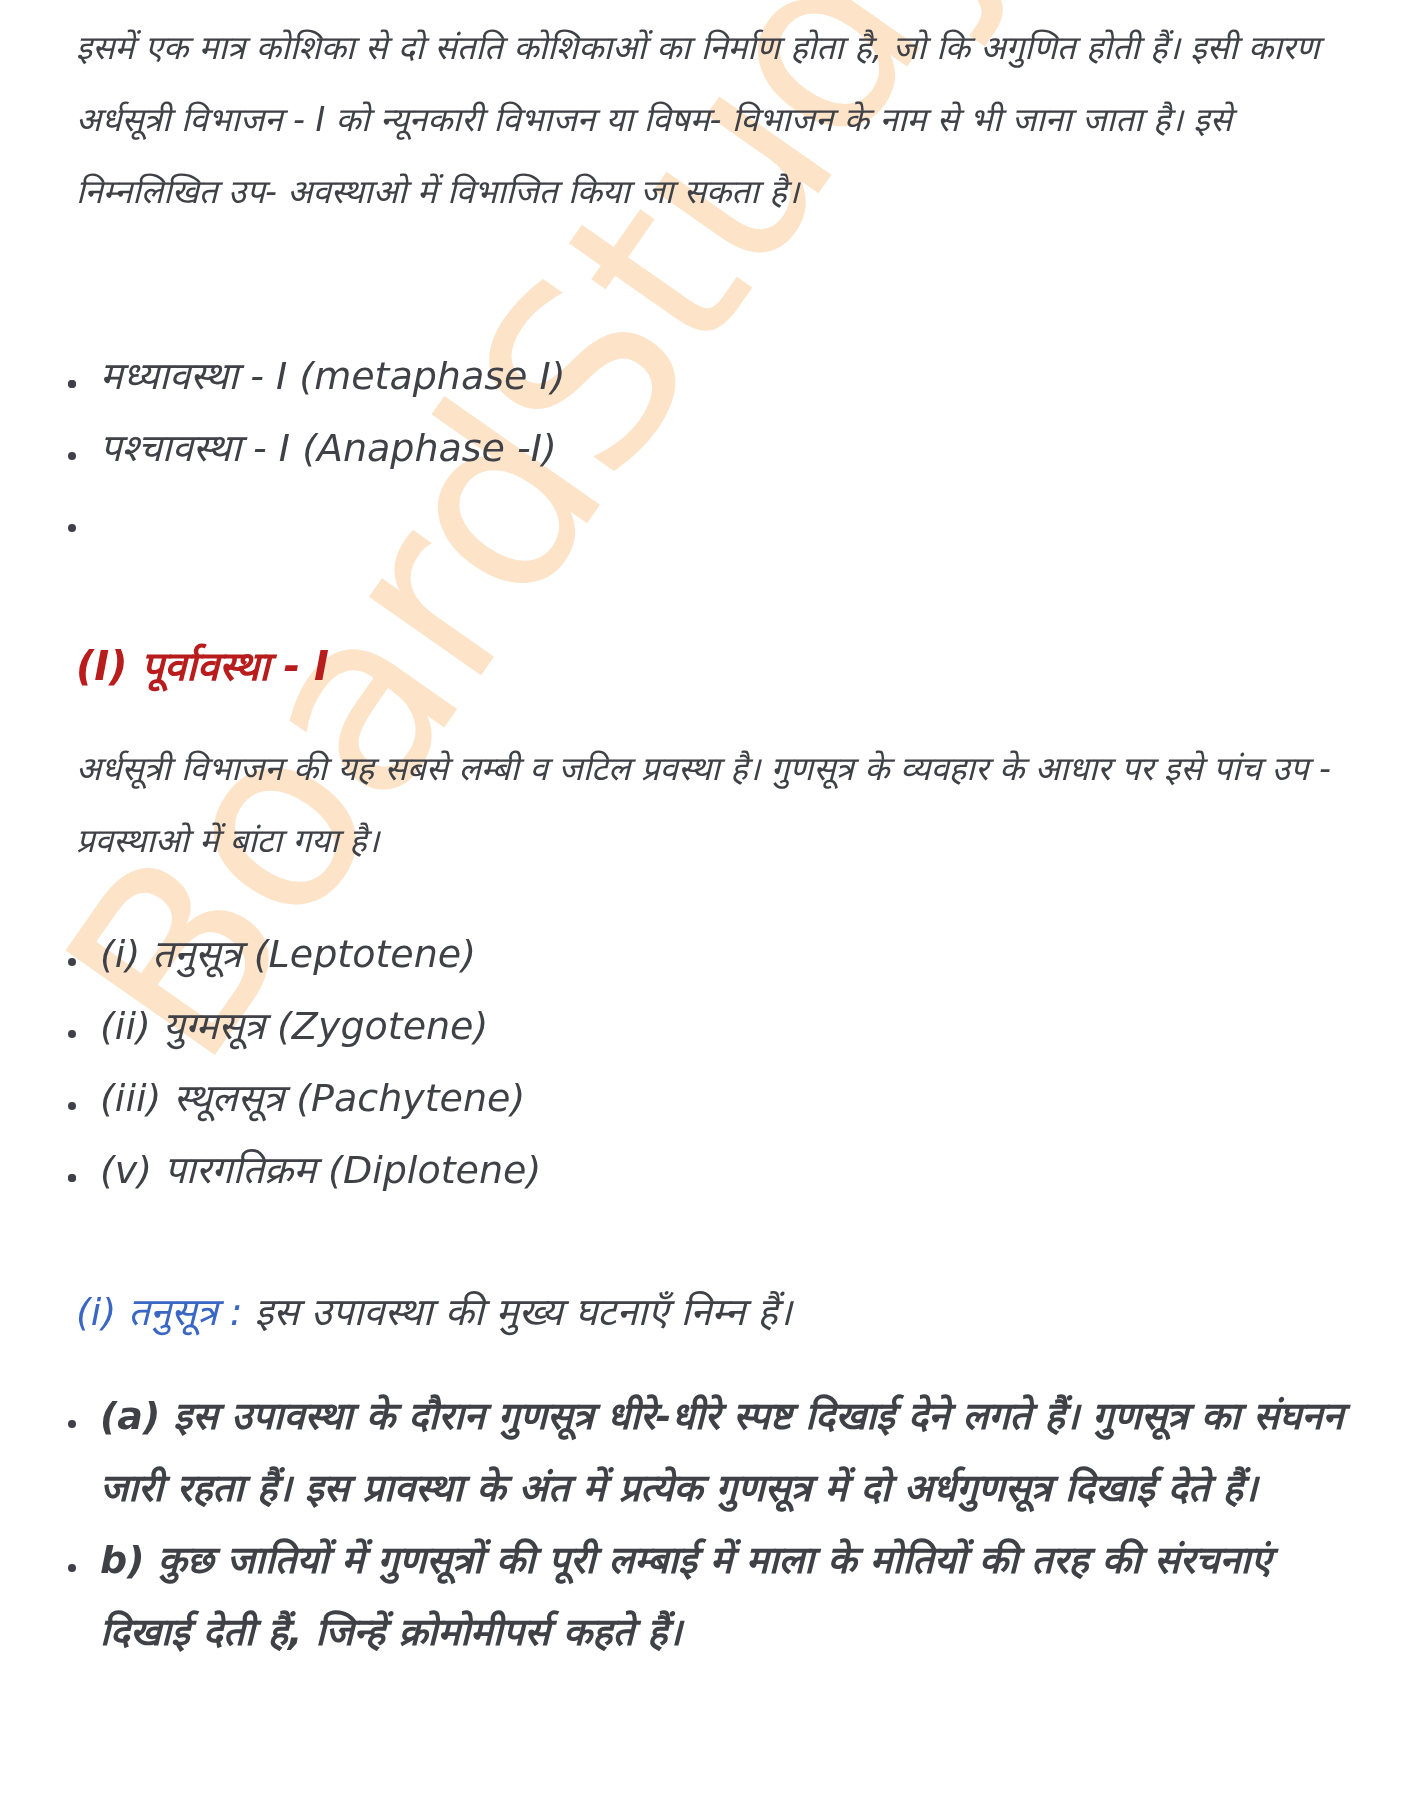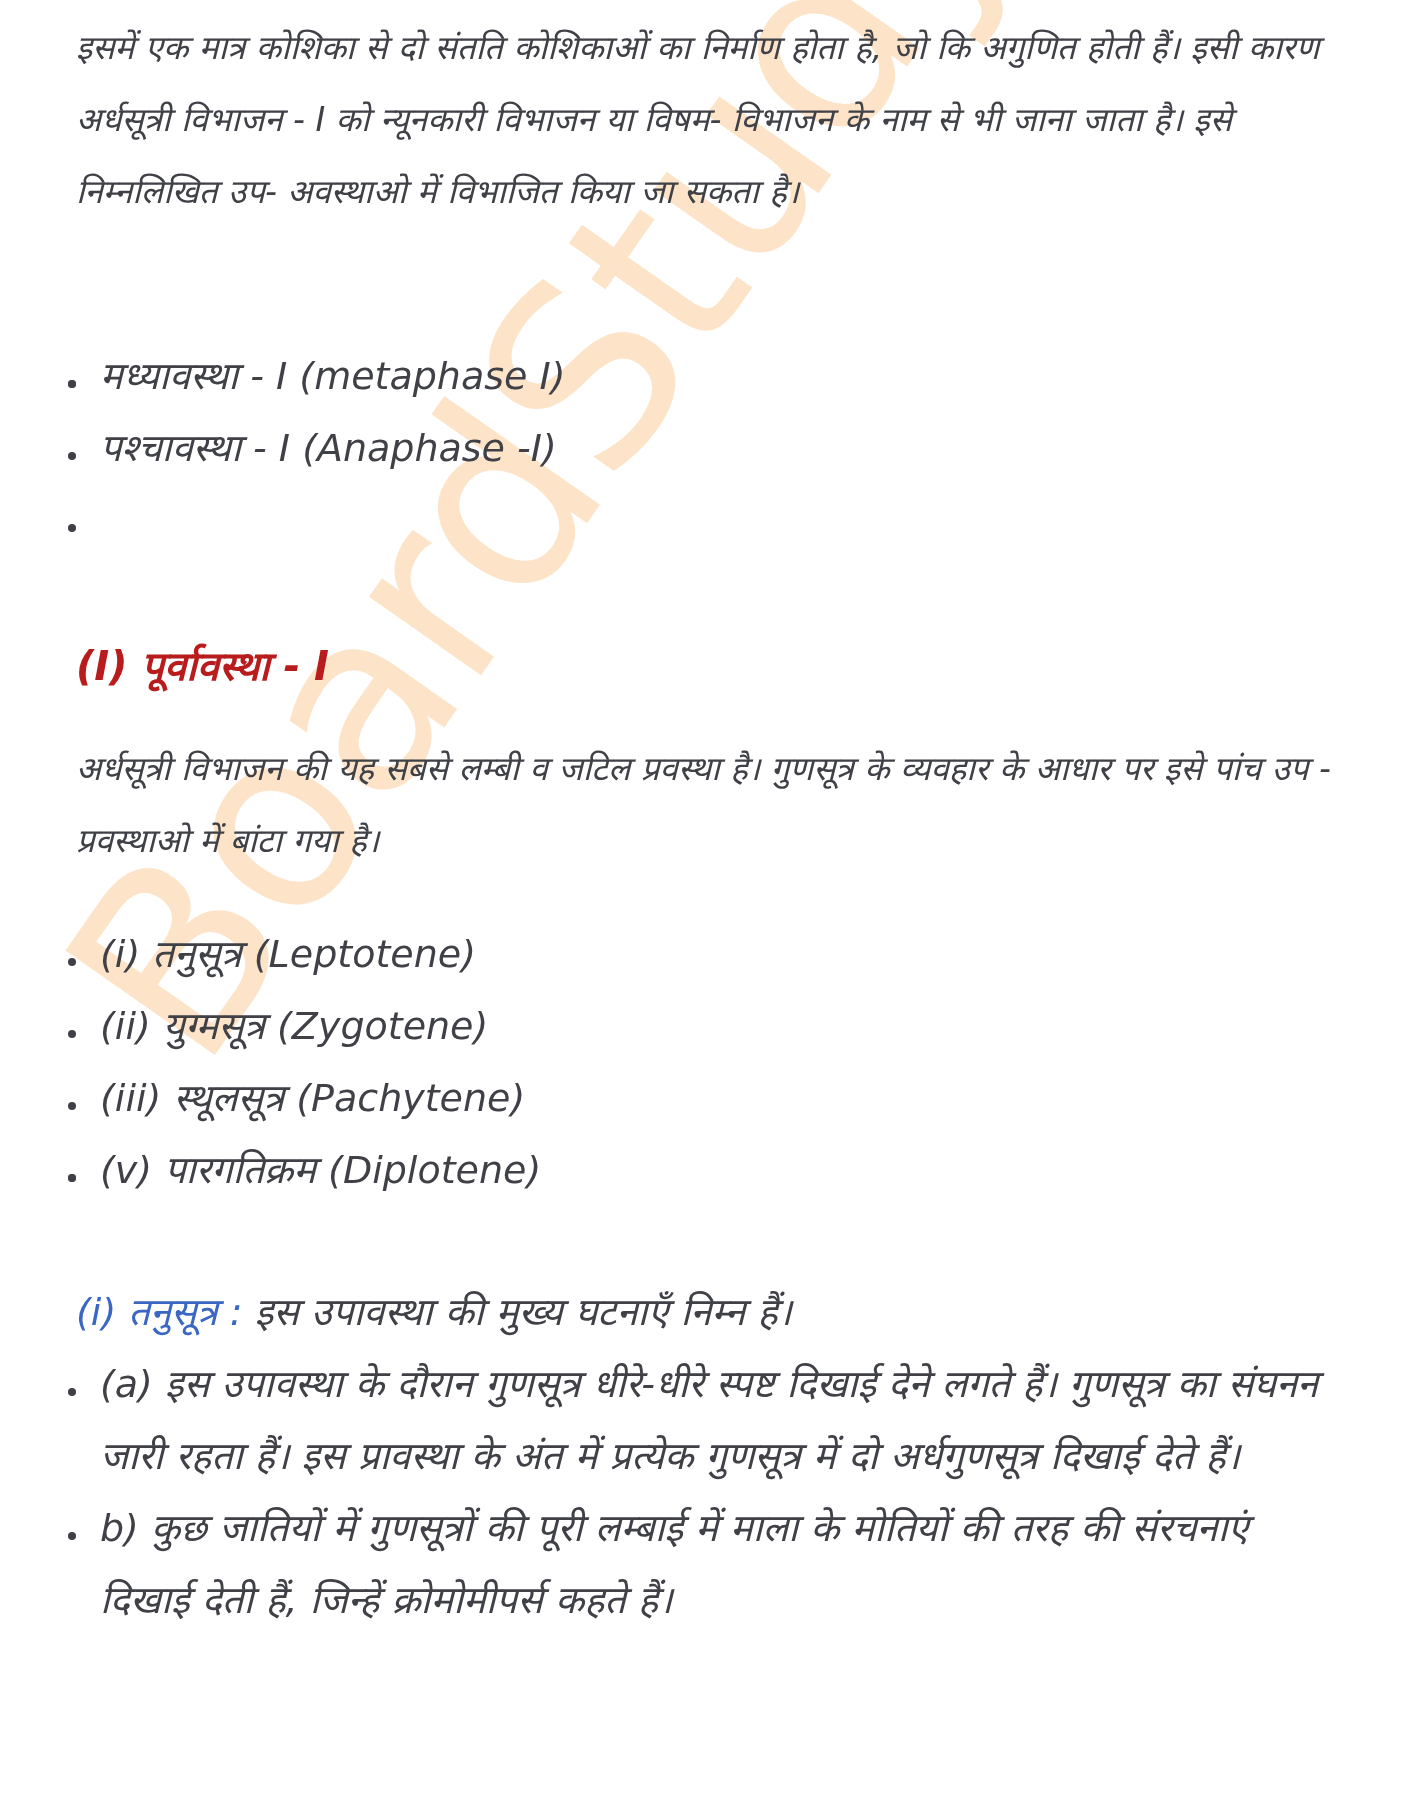--- a/index.html
+++ b/index.html
@@ -77,21 +77,21 @@
     .list2 { position: absolute; top: 918px; left: 68px; }
     .h-blue {
       position: absolute;
       top: 1276px;
       left: 76px;
       font-size: 38px;
       line-height: 72px;
     }
     .h-blue .label { color: #3a66c4; font-weight: normal; }
     .h-blue .colon { color: #3a66c4; }
-    .list3 { position: absolute; top: 1348px; left: 68px; width: 1280px; }
+    .list3 { position: absolute; top: 1380px; left: 68px; width: 1280px; font-weight: bold; }
     .list3 li { line-height: 72px; }
   </style>
 </head>
 <body>
 
 <div class="watermark">BoardStudy</div>
 
 <div class="content">
 
   <p class="para p1">इसमें एक मात्र कोशिका से दो संतति कोशिकाओं का निर्माण होता है, जो कि अगुणित होती हैं। इसी कारण अर्धसूत्री विभाजन - I को न्यूनकारी विभाजन या विषम- विभाजन के नाम से भी जाना जाता है। इसे निम्नलिखित उप- अवस्थाओ में विभाजित किया जा सकता है।</p>

